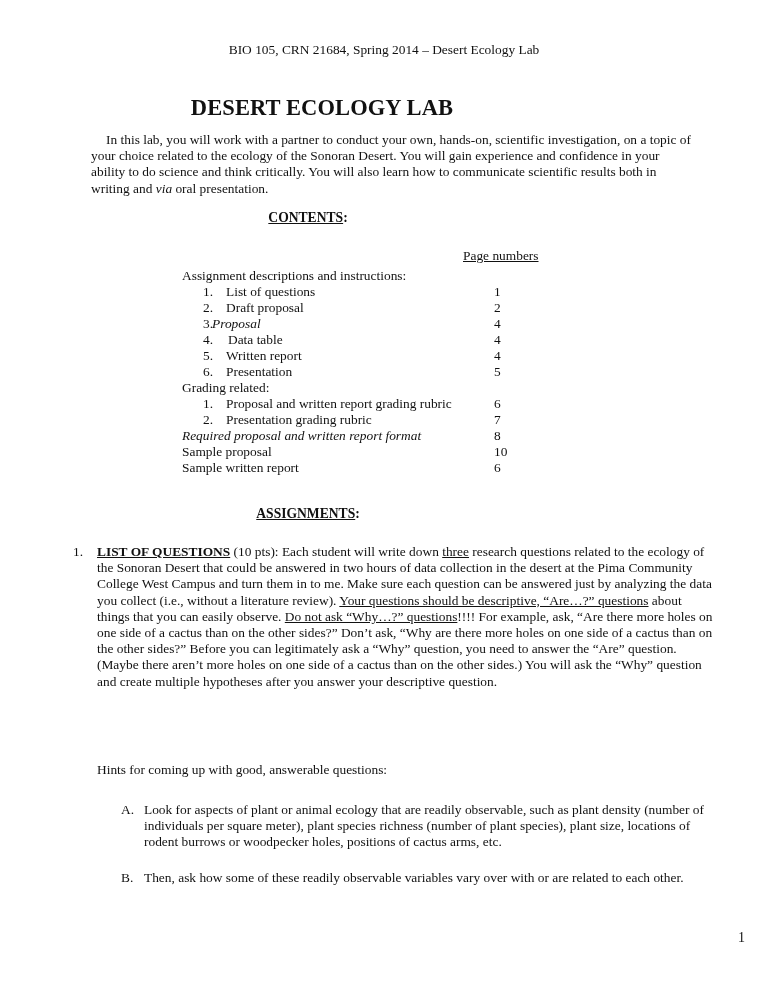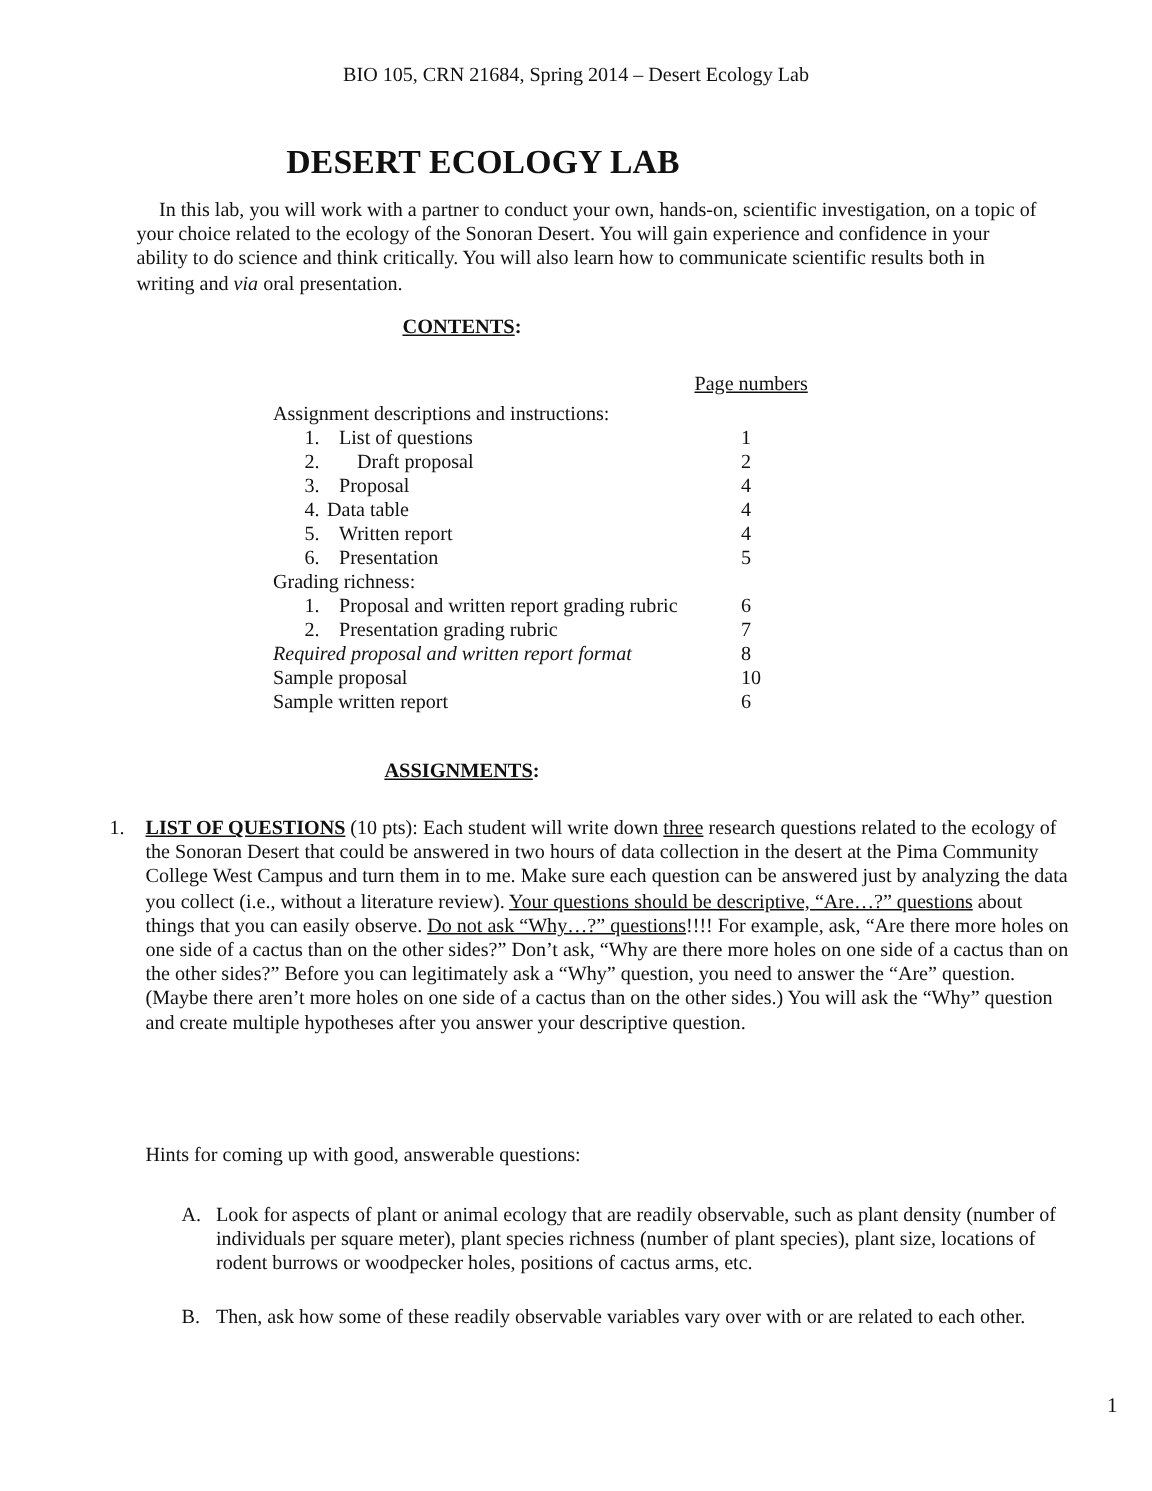--- a/index.html
+++ b/index.html
@@ -70,45 +70,45 @@
   <div class="toc-row" style="top:268px;">
       <span class="toc-label" style="left:182px;">Assignment descriptions and instructions:</span>
     </div>
   <div class="toc-row" style="top:284px;">
       <span class="toc-num" style="left:203px;">1.</span>
       <span class="toc-label" style="left:226px;">List of questions</span>
       <span class="toc-page">1</span>
     </div>
   <div class="toc-row" style="top:300px;">
       <span class="toc-num" style="left:203px;">2.</span>
-      <span class="toc-label" style="left:238px;">Draft proposal</span>
+      <span class="toc-label" style="left:226px;">Draft proposal</span>
       <span class="toc-page">2</span>
     </div>
   <div class="toc-row" style="top:316px;">
       <span class="toc-num" style="left:203px;">3.</span>
-      <span class="toc-label" style="left:226px;">Proposal</span>
+      <span class="toc-label" style="left:212px;font-style:italic;">Proposal</span>
       <span class="toc-page">4</span>
     </div>
   <div class="toc-row" style="top:332px;">
       <span class="toc-num" style="left:203px;">4.</span>
-      <span class="toc-label" style="left:218px;text-align:center;">Data table</span>
+      <span class="toc-label" style="left:228px;text-align:center;">Data table</span>
       <span class="toc-page">4</span>
     </div>
   <div class="toc-row" style="top:348px;">
       <span class="toc-num" style="left:203px;">5.</span>
       <span class="toc-label" style="left:226px;">Written report</span>
       <span class="toc-page">4</span>
     </div>
   <div class="toc-row" style="top:364px;">
       <span class="toc-num" style="left:203px;">6.</span>
       <span class="toc-label" style="left:226px;">Presentation</span>
       <span class="toc-page">5</span>
     </div>
   <div class="toc-row" style="top:380px;">
-      <span class="toc-label" style="left:182px;">Grading richness:</span>
+      <span class="toc-label" style="left:182px;">Grading related:</span>
     </div>
   <div class="toc-row" style="top:396px;">
       <span class="toc-num" style="left:203px;">1.</span>
       <span class="toc-label" style="left:226px;">Proposal and written report grading rubric</span>
       <span class="toc-page">6</span>
     </div>
   <div class="toc-row" style="top:412px;">
       <span class="toc-num" style="left:203px;">2.</span>
       <span class="toc-label" style="left:226px;">Presentation grading rubric</span>
       <span class="toc-page">7</span>

